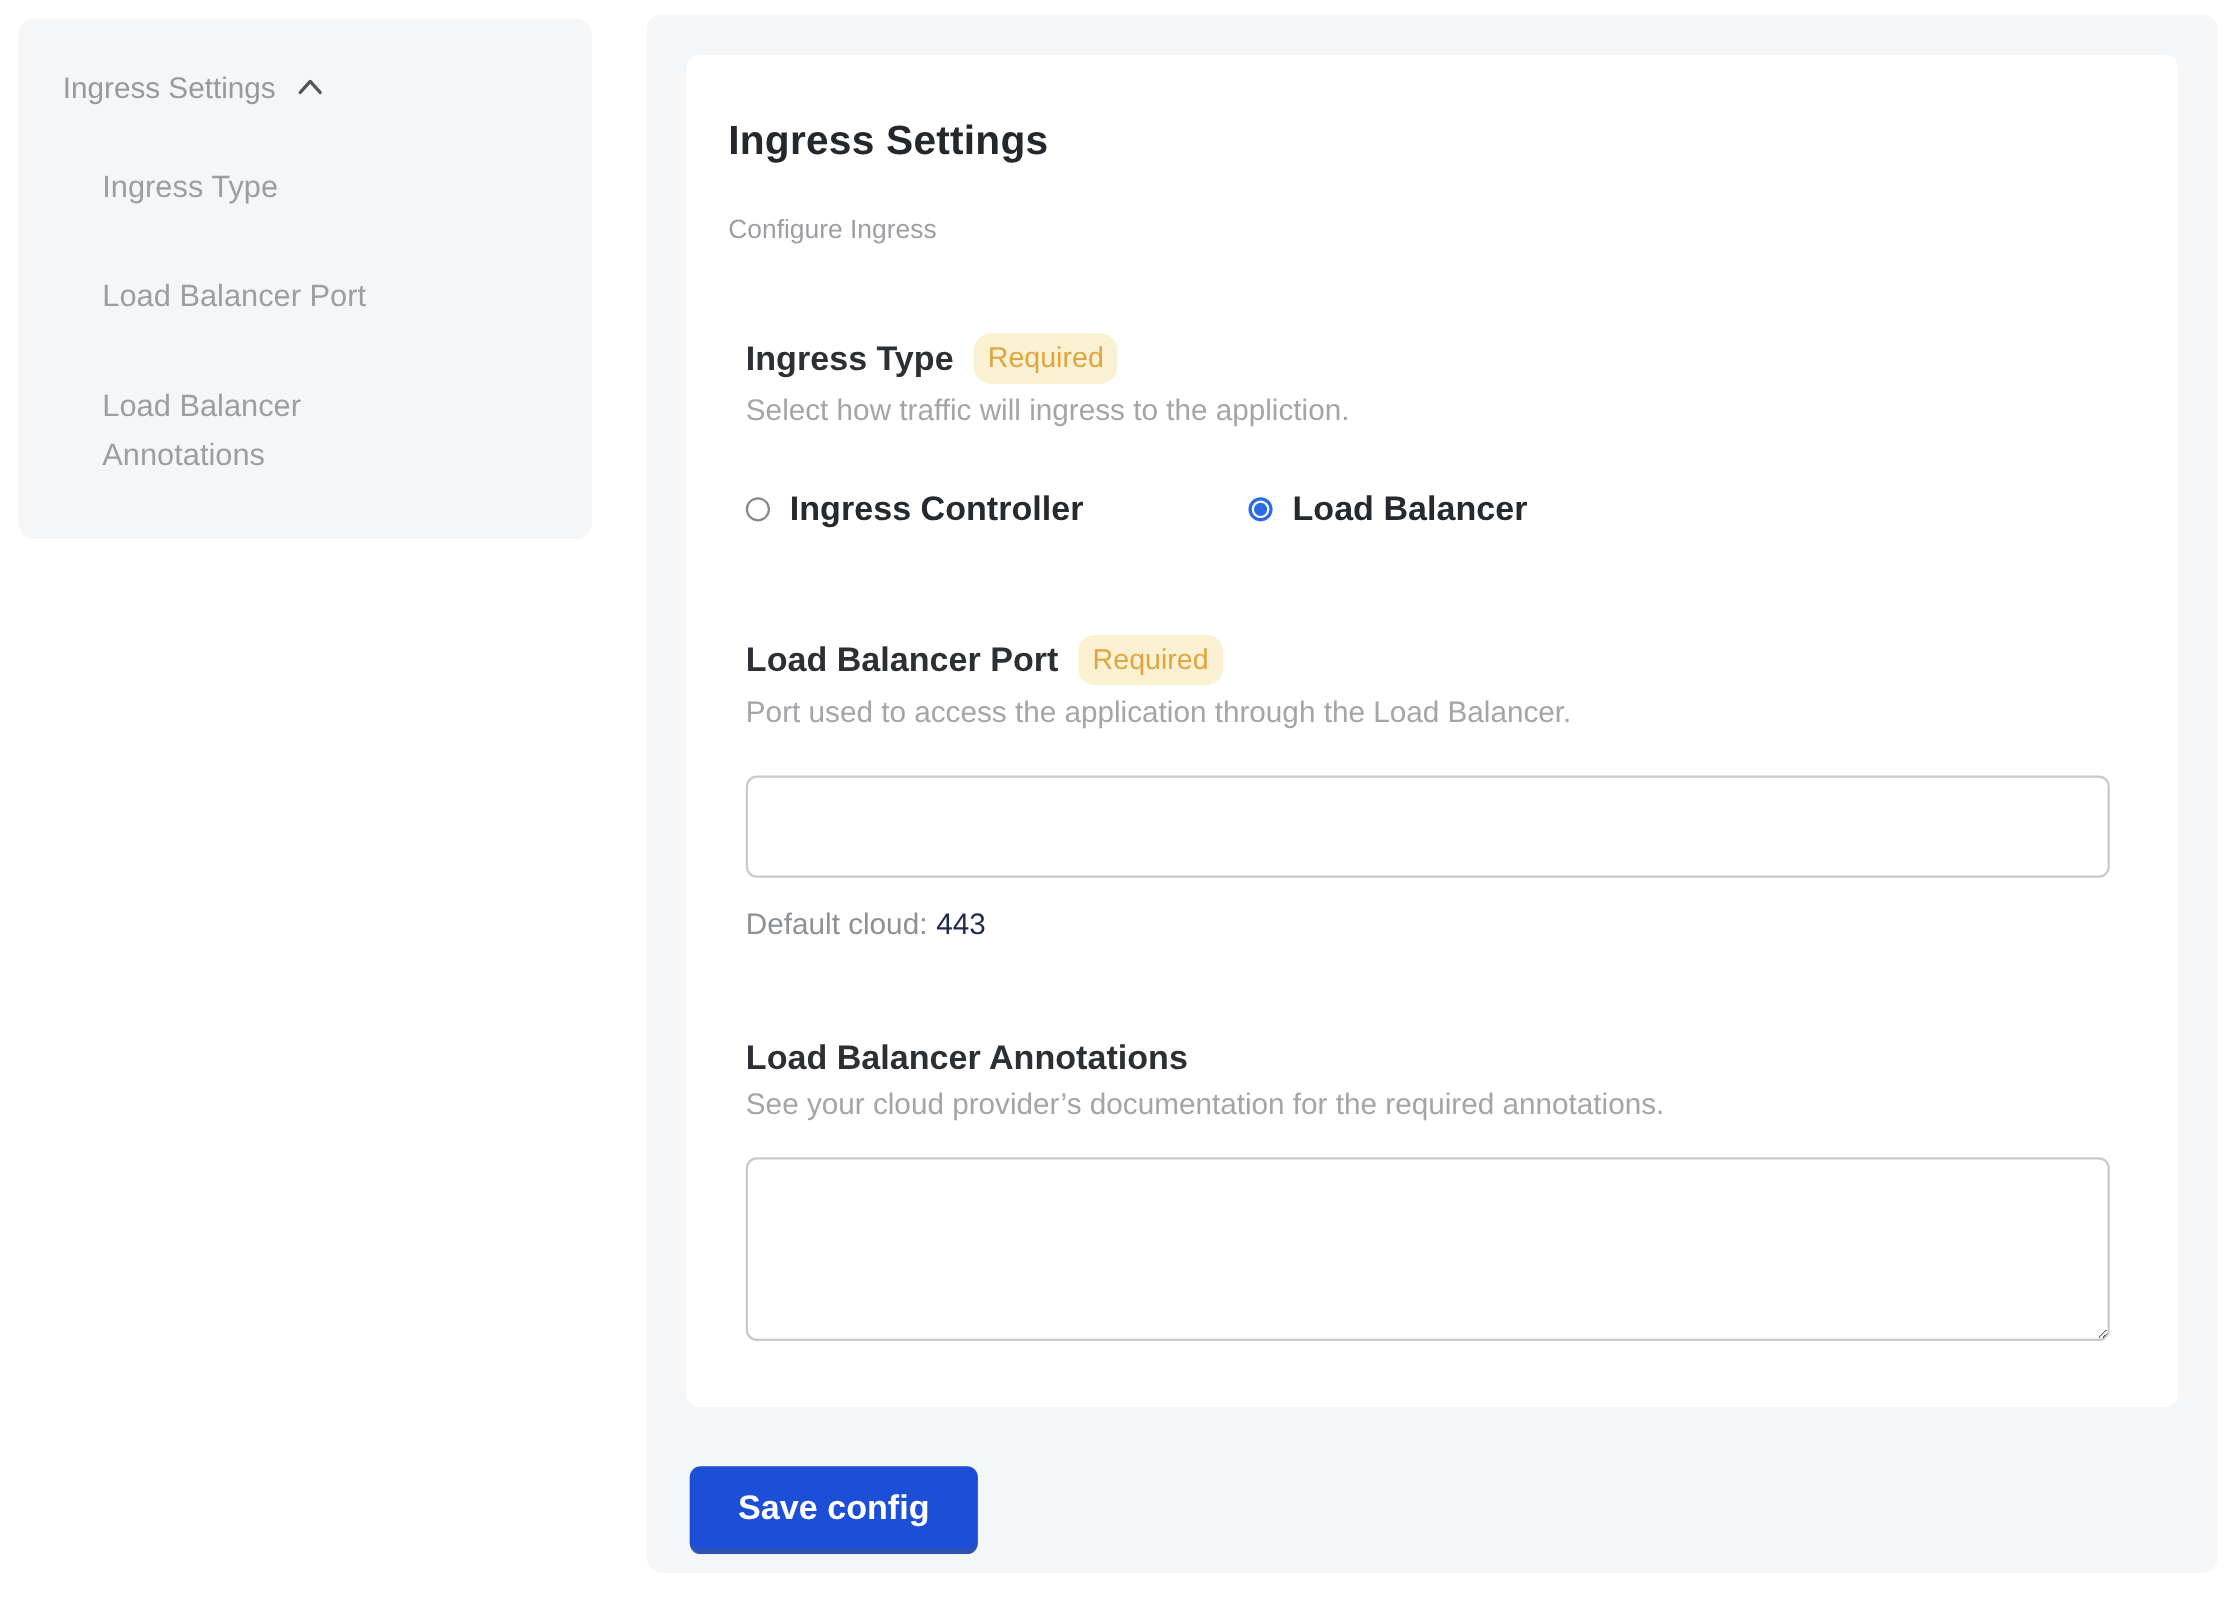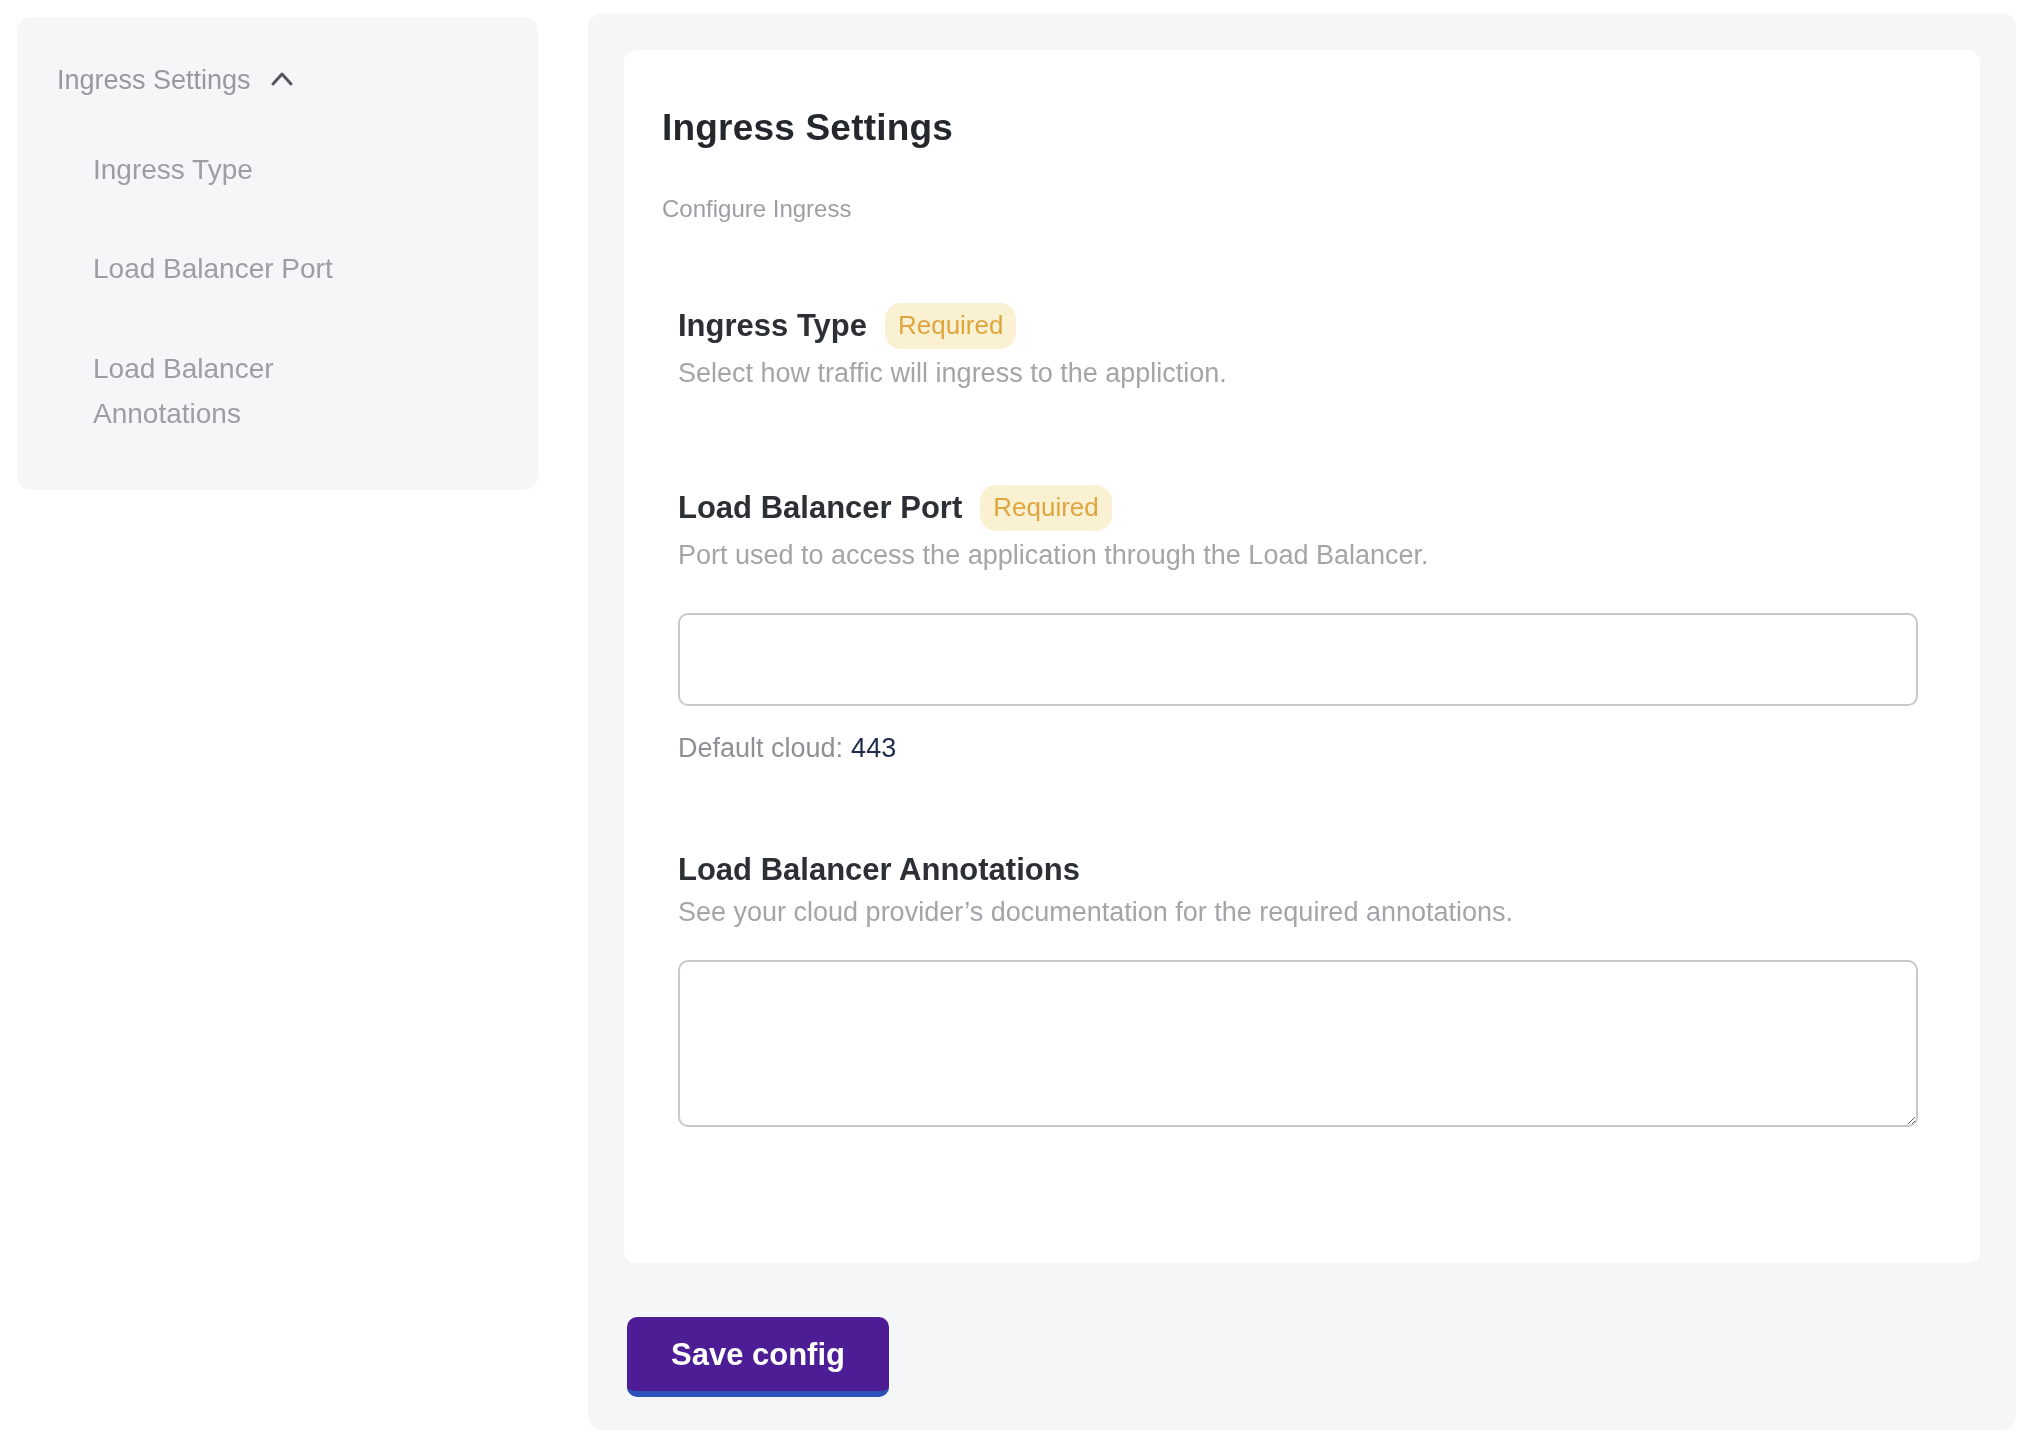--- a/index.html
+++ b/index.html
@@ -127,21 +127,21 @@
     outline: none;
     resize: both;
     font-family: "Liberation Sans", "DejaVu Sans", sans-serif;
   }
 
   
   .save-button {
     margin-top: 54px;
     margin-left: 3px;
     display: inline-block;
-    background: #4c1d95;
+    background: #1d4ed8;
     border: none;
     border-bottom: 6px solid #2d52b8;
     border-radius: 10px;
     color: #ffffff;
     font-size: 31px; font-weight: 700;
     font-family: "Liberation Sans", "DejaVu Sans", sans-serif;
     padding: 20px 44px 18px 44px;
     cursor: pointer;
   }
 </style>
@@ -168,20 +168,34 @@
   <div class="card">
     <h1 class="card-title">Ingress Settings</h1>
     <div class="card-subtitle">Configure Ingress</div>
 
     <section class="section section-1">
       <div class="section-heading-row">
         <span class="section-heading">Ingress Type</span>
         <span class="badge">Required</span>
       </div>
       <div class="section-desc">Select how traffic will ingress to the appliction.</div>
+      <div class="radio-row">
+        <label class="radio-option">
+          <span class="radio-circle">
+              <span class="dot"></span>
+            </span>
+          <span class="radio-label">Ingress Controller</span>
+        </label>
+        <label class="radio-option">
+          <span class="radio-circle selected">
+              <span class="dot"></span>
+            </span>
+          <span class="radio-label">Load Balancer</span>
+        </label>
+      </div>
     </section>
 
     <section class="section section-2">
       <div class="section-heading-row">
         <span class="section-heading">Load Balancer Port</span>
         <span class="badge">Required</span>
       </div>
       <div class="section-desc">Port used to access the application through the Load Balancer.</div>
       <input class="text-input" type="text" value="" style="">
       <div class="default-row">

